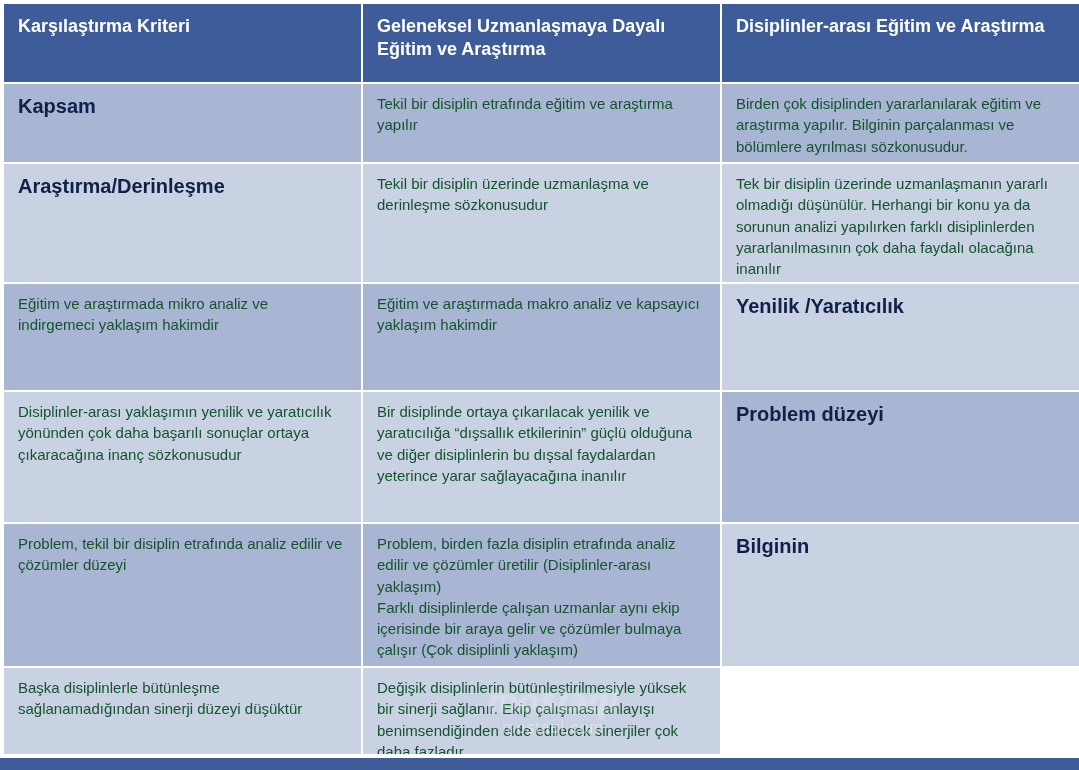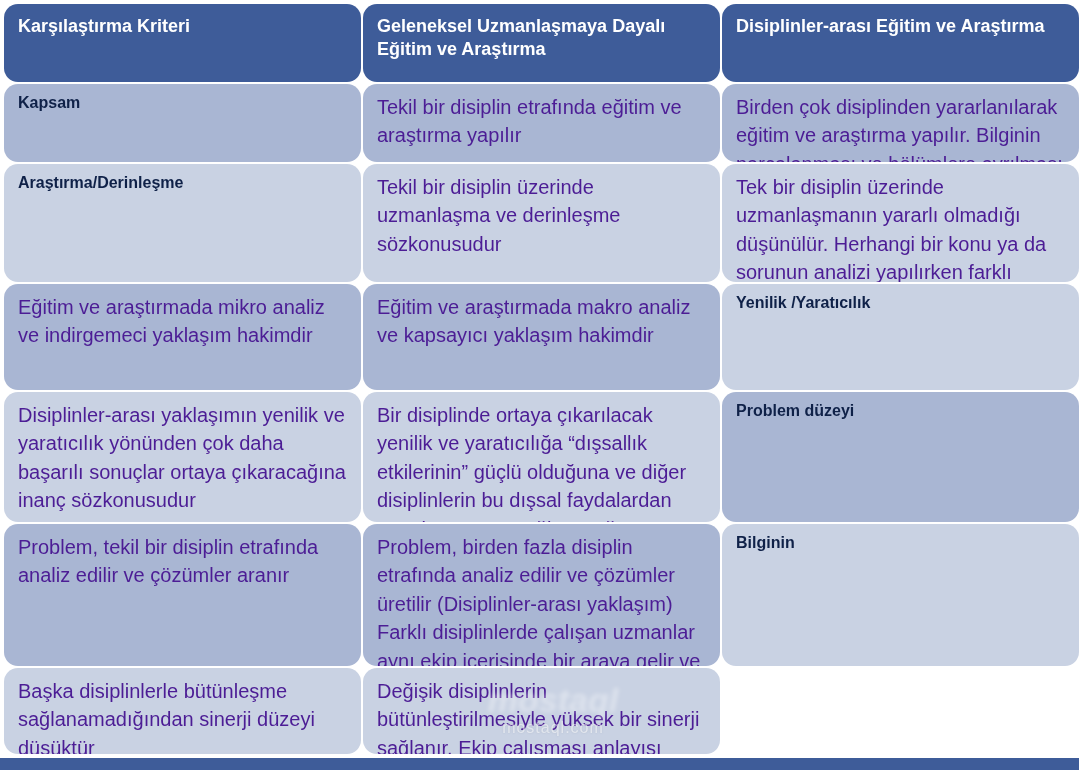--- a/index.html
+++ b/index.html
@@ -22,42 +22,41 @@
     grid-template-columns: 357px 357px 357px;
     grid-template-rows: 78px 78px 118px 106px 130px 142px 86px;
     gap: 2px;
     padding: 4px 0 0 4px;
     background: #ffffff;
   }
 
   .cell {
     padding: 9px 14px 8px 14px;
     overflow: hidden;
-    border-radius: 14px;
   }
 
   .cell.header {
     background: #3E5C99;
     color: #ffffff;
     font-size: 18px;
     font-weight: bold;
     line-height: 1.3;
     padding-top: 11px;
   }
 
   .cell.crit {
     font-weight: bold;
     color: #0F2148;
-    font-size: 16px;
+    font-size: 20px;
     line-height: 1.3;
   }
 
   .cell.body {
-    color: #4c1d95;
-    font-size: 20px;
+    color: #14532d;
+    font-size: 15px;
     line-height: 1.42;
     white-space: pre-line;
   }
 
   .band-a { background: #A9B6D3; }
   .band-b { background: #C9D2E3; }
 
   .bottom-band {
     position: absolute;
     left: 0;
@@ -113,21 +112,21 @@
     <div class="cell body band-b">Tek bir disiplin üzerinde uzmanlaşmanın yararlı olmadığı düşünülür. Herhangi bir konu ya da sorunun analizi yapılırken farklı disiplinlerden yararlanılmasının çok daha faydalı olacağına inanılır</div>
 
     <div class="cell body band-a">Eğitim ve araştırmada mikro analiz ve indirgemeci yaklaşım hakimdir</div>
     <div class="cell body band-a">Eğitim ve araştırmada makro analiz ve kapsayıcı yaklaşım hakimdir</div>
 
     <div class="cell crit band-b">Yenilik /Yaratıcılık</div>
     <div class="cell body band-b">Disiplinler-arası yaklaşımın yenilik ve yaratıcılık yönünden çok daha başarılı sonuçlar ortaya çıkaracağına inanç sözkonusudur</div>
     <div class="cell body band-b">Bir disiplinde ortaya çıkarılacak yenilik ve yaratıcılığa “dışsallık etkilerinin” güçlü olduğuna ve diğer disiplinlerin bu dışsal faydalardan yeterince yarar sağlayacağına inanılır</div>
 
     <div class="cell crit band-a">Problem düzeyi</div>
-    <div class="cell body band-a">Problem, tekil bir disiplin etrafında analiz edilir ve çözümler aranır</div>
+    <div class="cell body band-a">Problem, tekil bir disiplin etrafında analiz edilir ve çözümler düzeyi</div>
     <div class="cell body band-a">Problem, birden fazla disiplin etrafında analiz edilir ve çözümler üretilir (Disiplinler-arası yaklaşım)
 Farklı disiplinlerde çalışan uzmanlar aynı ekip içerisinde bir araya gelir ve çözümler bulmaya çalışır (Çok disiplinli yaklaşım)</div>
 
     <div class="cell crit band-b">Bilginin</div>
     <div class="cell body band-b">Başka disiplinlerle bütünleşme sağlanamadığından sinerji düzeyi düşüktür</div>
     <div class="cell body band-b">Değişik disiplinlerin bütünleştirilmesiyle yüksek bir sinerji sağlanır. Ekip çalışması anlayışı benimsendiğinden elde edilecek sinerjiler çok daha fazladır.</div>
 
   </div>
 
   <div class="watermark">

